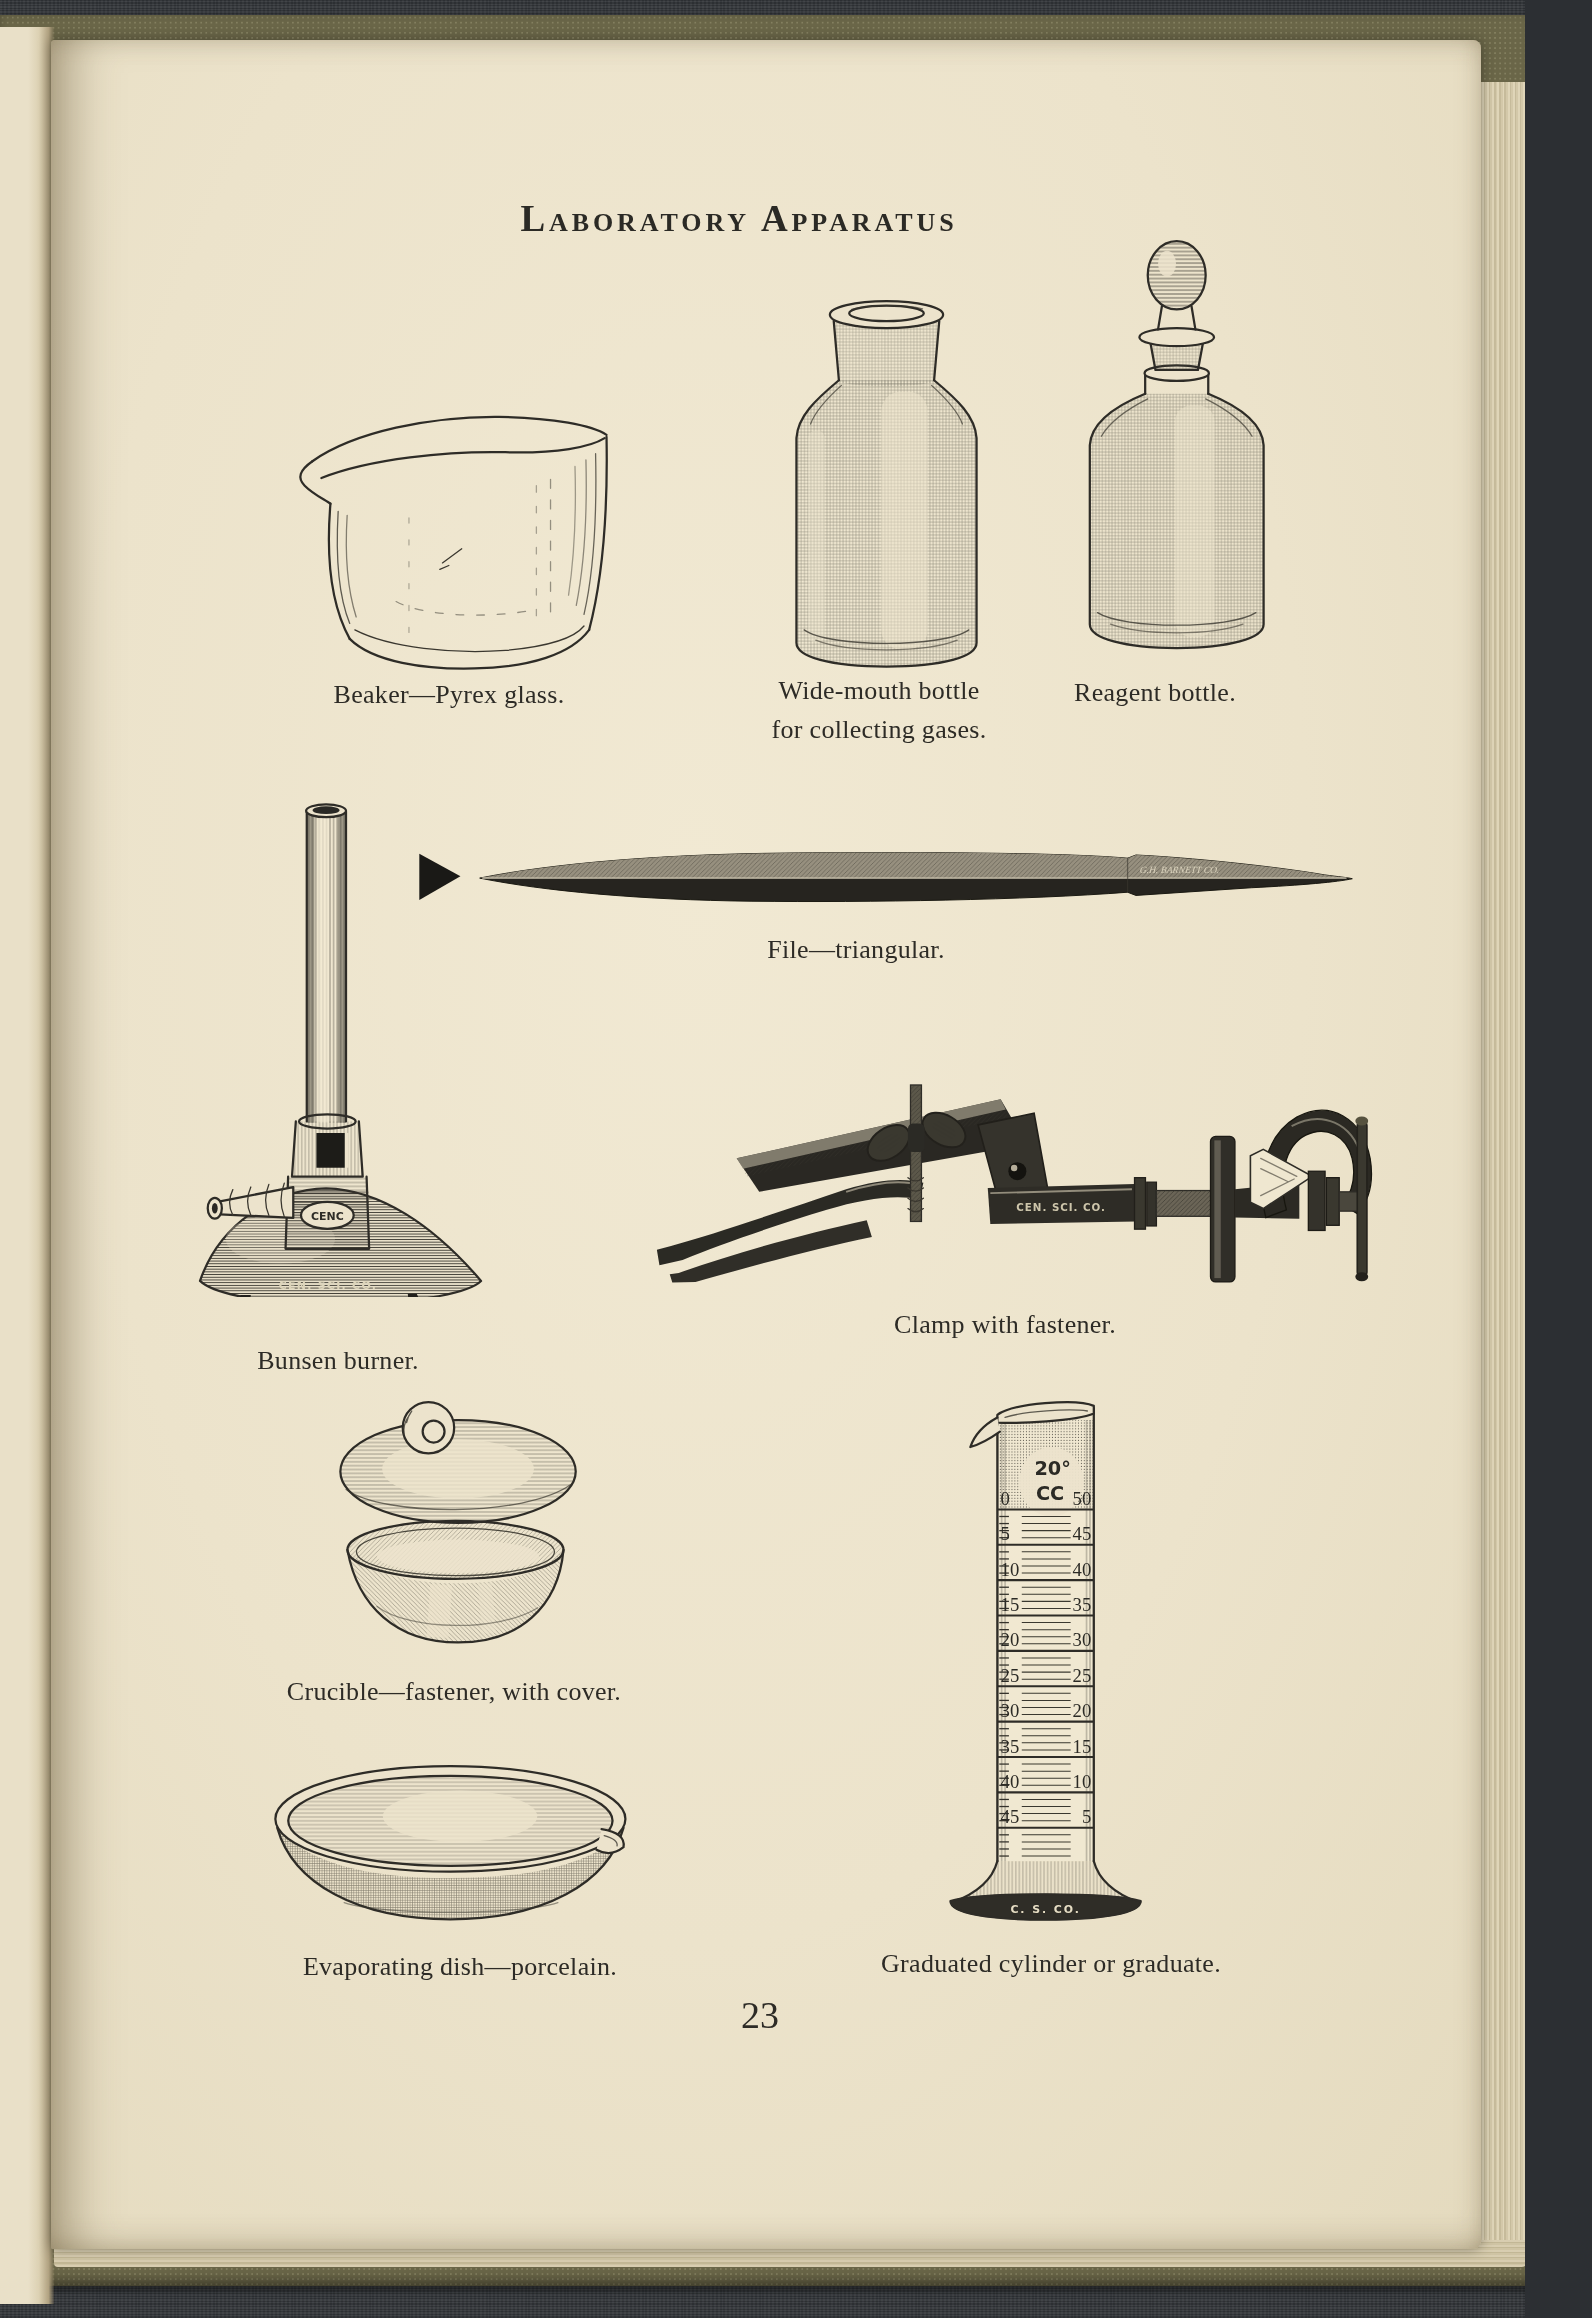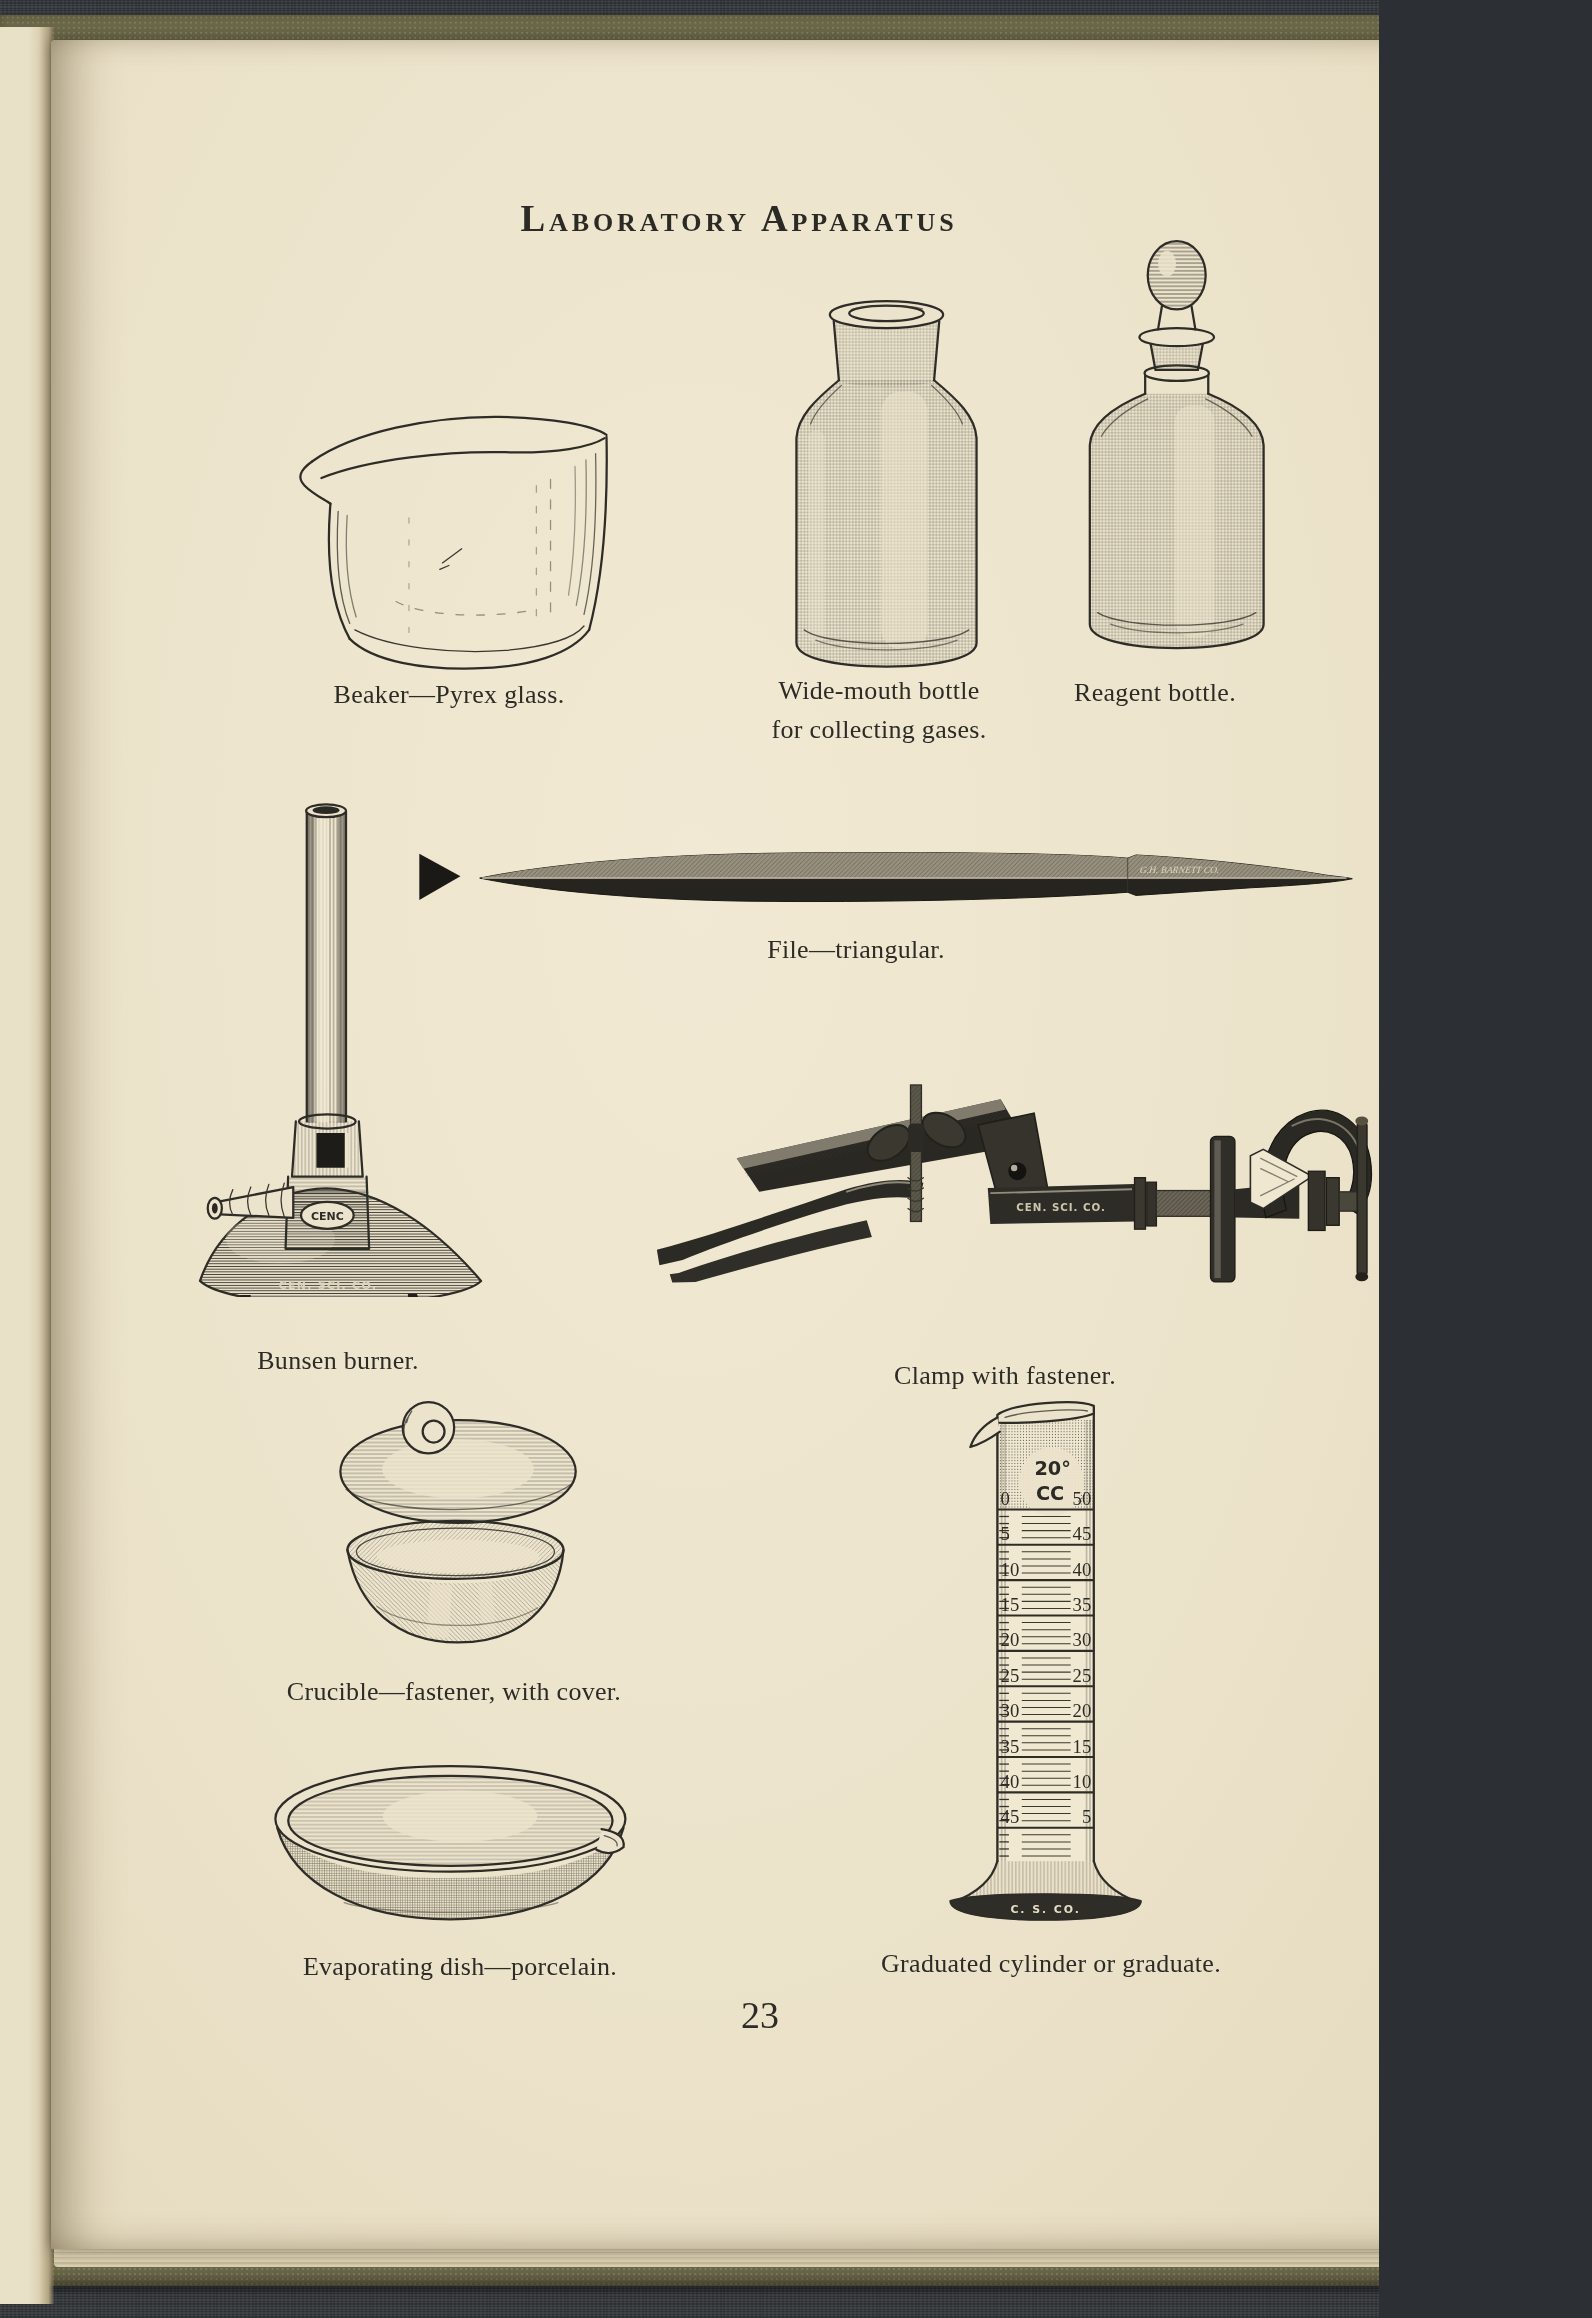--- a/index.html
+++ b/index.html
@@ -1,16 +1,16 @@
 <!DOCTYPE html>
 <html style="font-size:10.3px"><head>
 <meta charset="utf-8">
 <style>
   html,body{margin:0;padding:0;background:#2c2f33;}
-  .scene{position:relative;width:1379px;height:2319px;overflow:hidden;
+  .scene{position:relative;width:1525px;height:2319px;overflow:hidden;
          background:
            repeating-linear-gradient(0deg, rgba(255,255,255,.04) 0 1.3px, rgba(0,0,0,.10) 1.3px 2.6px),
            repeating-linear-gradient(90deg, rgba(255,255,255,.03) 0 1.9px, rgba(0,0,0,.06) 1.9px 3.9px),
            #34373b;}
   .cover{position:absolute;left:0;top:15.4px;width:1582px;height:2271px;
          background-image:radial-gradient(rgba(225,220,180,.22) 0.7px, transparent 1px);
          background-size:5.1px 5.1px;background-color:#6a6648;
          border-radius:0 23px 26px 0;
          box-shadow:inset -3.9px -5.1px 11.6px rgba(0,0,0,.45), 2.6px 3.9px 9px rgba(0,0,0,.5);}
   .fore-edge-right{position:absolute;left:1477px;top:82px;width:61px;height:2172px;
@@ -242,21 +242,21 @@
     <polygon points="948,106 1024,148 948,198 928,188 928,116" fill="#efe7d0" stroke="#2e2c27" stroke-width="2.5"></polygon>
     <path class="ink2" d="M944 120 L1000 148 M944 136 L986 156 M944 178 L996 152" opacity=".6"></path>
 
     <rect x="1018" y="140" width="26" height="92" fill="#34322b" stroke="#1d1b16" stroke-width="2"></rect>
     <rect x="1046" y="150" width="20" height="74" fill="#3a382f" stroke="#1d1b16" stroke-width="2"></rect>
     <rect x="1066" y="172" width="32" height="30" fill="#4a473d" stroke="#2e2c27" stroke-width="2"></rect>
     <rect x="1094" y="62" width="15" height="242" rx="7" fill="#3a382f" stroke="#23211c" stroke-width="2.5"></rect>
     <ellipse cx="1101" cy="62" rx="10" ry="7" fill="#56523f"></ellipse>
     <ellipse cx="1101" cy="304" rx="10" ry="7" fill="#23211c"></ellipse>
   </svg>
-  <div class="caption" style="left:1005px;top:1356px;text-align:center;">Clamp with fastener.</div>
+  <div class="caption" style="left:1005px;top:1305px;text-align:center;">Clamp with fastener.</div>
 
   <svg class="fig" style="left:332px;top:1394px;" width="254" height="261" viewBox="0 0 395 405">
     <ellipse cx="196" cy="120" rx="183" ry="80" fill="url(#hl)" opacity=".5"></ellipse>
     <ellipse cx="196" cy="116" rx="118" ry="46" fill="#ece3cc" opacity=".8"></ellipse>
     <ellipse class="ink" cx="196" cy="120" rx="183" ry="80" stroke-width="4"></ellipse>
     <path class="ink2" d="M22 148 C 80 190, 300 192, 372 140" opacity=".7"></path>
     <circle class="ink paper" cx="150" cy="52" r="40" stroke-width="4"></circle>
     <circle class="ink" cx="158" cy="58" r="17" fill="#ece3cc" stroke-width="3.5"></circle>
     <path class="ink2" d="M118 36 a40 40 0 0 0 -6 26 M124 26 a44 44 0 0 0 -8 18" opacity=".8"></path>
 

